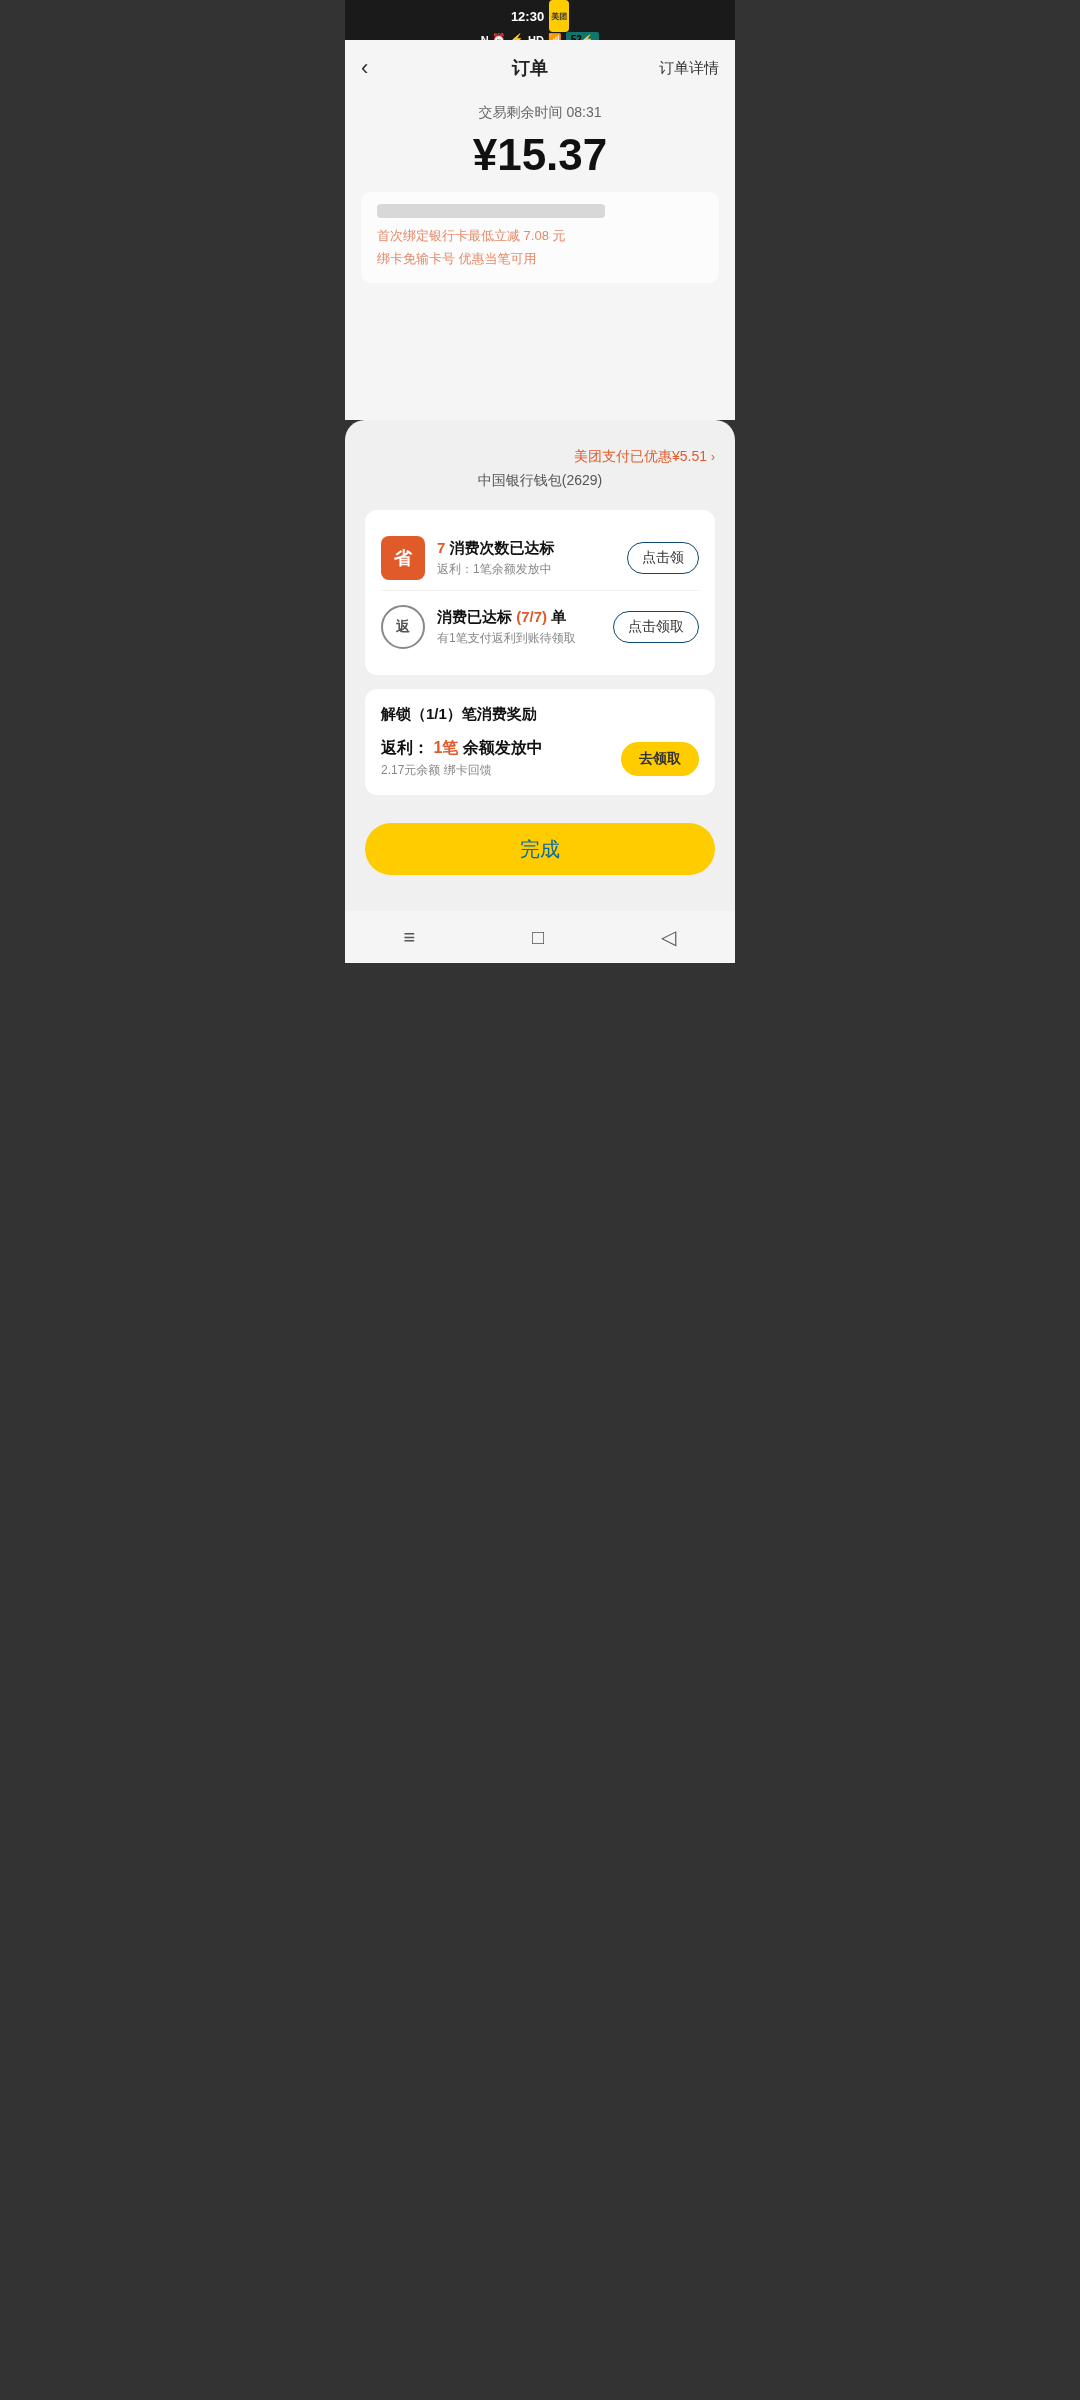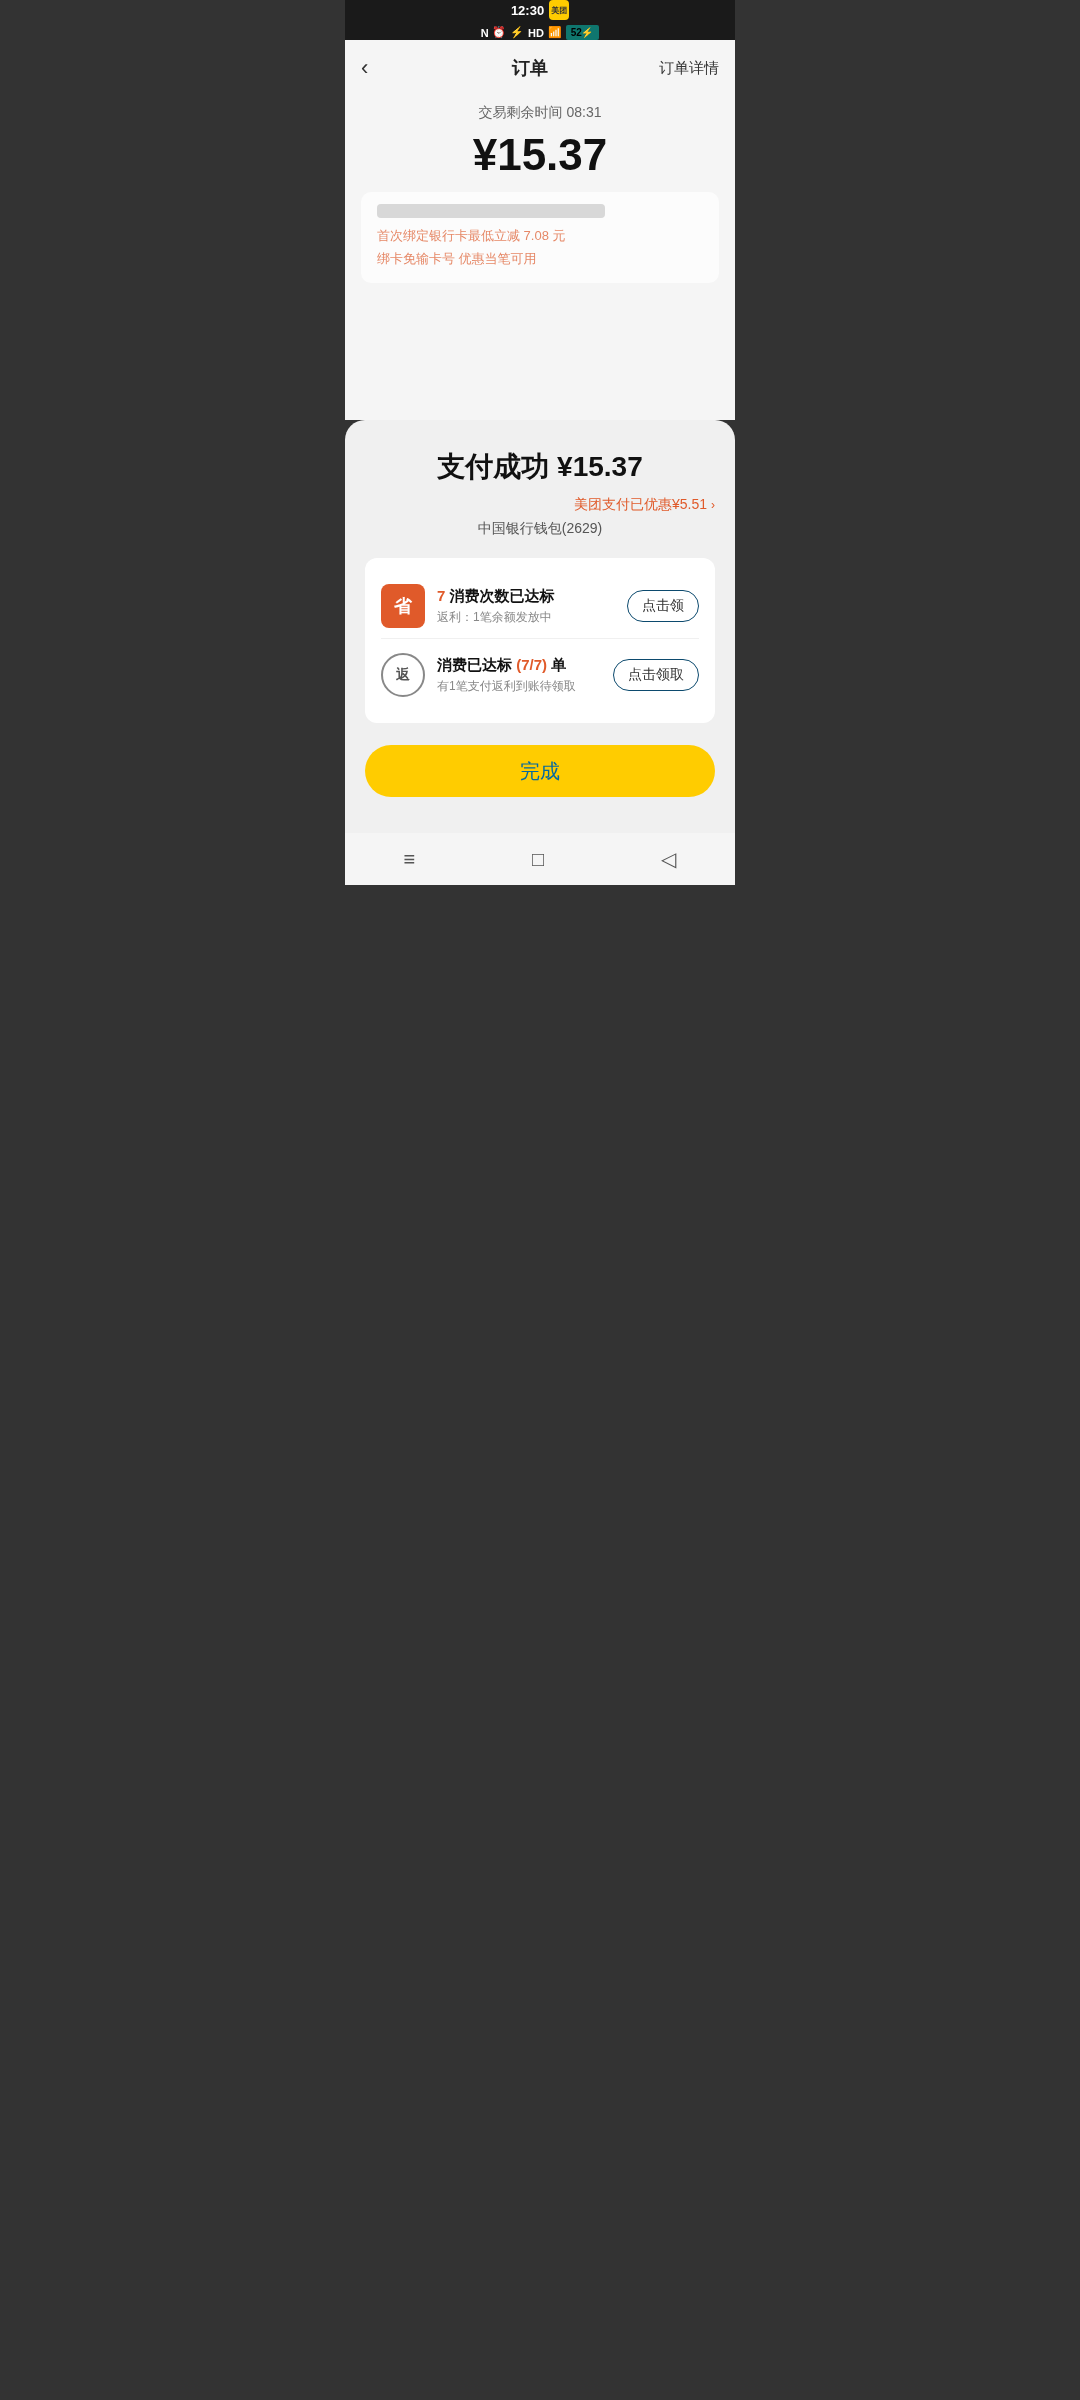--- a/index.html
+++ b/index.html
@@ -25,21 +25,21 @@
       color: white;
       font-size: 13px;
       font-weight: 600;
       flex-direction: column;
     }
     .status-bar-left { display: flex; align-items: center; gap: 5px; }
     .status-bar-right { display: flex; align-items: center; gap: 4px; font-size: 11px; }
     .meituan-icon {
       background: #ffcc00;
       border-radius: 4px;
-      width: 20px; height: 20px;
+      width: 20px; height: 32px;
       display: flex; align-items: center; justify-content: center;
       font-size: 8px; font-weight: bold; color: #333;
     }
     .battery {
       background: #0f766e;
       border-radius: 2px;
       padding: 2px 5px;
       font-size: 10px;
       color: #000;
       font-weight: bold;
@@ -337,21 +337,20 @@
     <div class="promo-text">
       <div>首次绑定银行卡最低立减 7.08 元</div>
       <div>绑卡免输卡号 优惠当笔可用</div>
     </div>
   </div>
 
 </div>
 
 <div class="modal-container">
 
-  <div class="payment-success-title">支付成功 ¥15.37</div>
 
   <div class="meituan-discount-link">
     <span>美团支付已优惠¥5.51</span>
     <span class="arrow">›</span>
   </div>
 
   <div class="bank-info">中国银行钱包(2629)</div>
 
   <div class="reward-card">
 
@@ -379,20 +378,34 @@
           <span class="highlight-orange">(7/7)</span>
           <span>单</span>
         </div>
         <div class="reward-sub-text">有1笔支付返利到账待领取</div>
       </div>
       <button class="reward-btn">点击领取</button>
     </div>
 
   </div>
 
+  <div class="unlock-card">
+    <div class="unlock-title">解锁（1/1）笔消费奖励</div>
+    <div class="unlock-row">
+      <div class="unlock-content">
+        <div class="unlock-main-text">
+          <span>返利：</span>
+          <span class="highlight-orange">1笔</span>
+          <span>余额发放中</span>
+        </div>
+        <div class="unlock-sub-text">2.17元余额 绑卡回馈</div>
+      </div>
+      <button class="collect-btn">去领取</button>
+    </div>
+  </div>
 
   <div class="complete-btn-wrap">
     <button class="complete-btn">完成</button>
   </div>
 
 </div>
 
 <div class="bottom-nav">
   <span class="bottom-nav-icon">≡</span>
   <span class="bottom-nav-icon">□</span>

